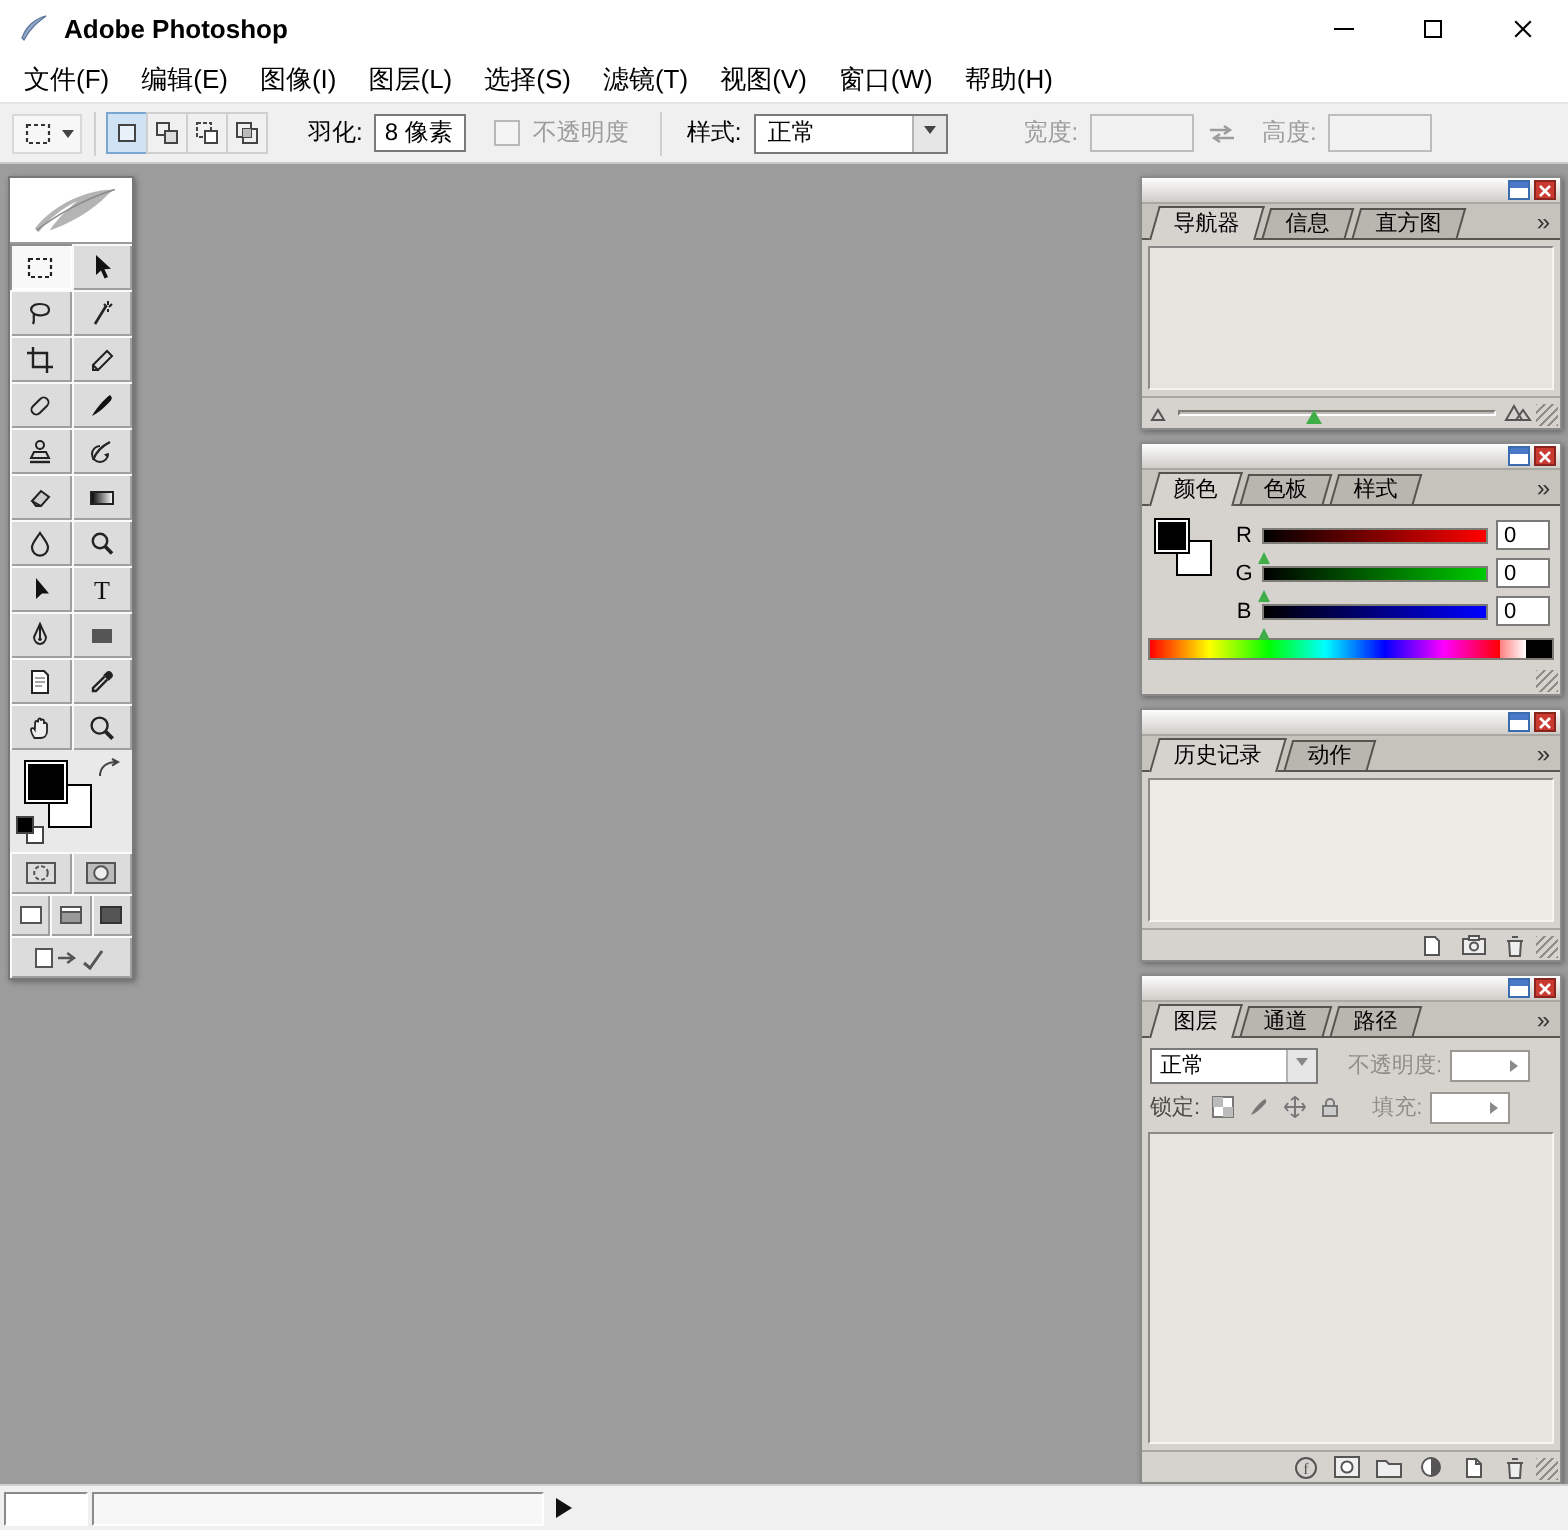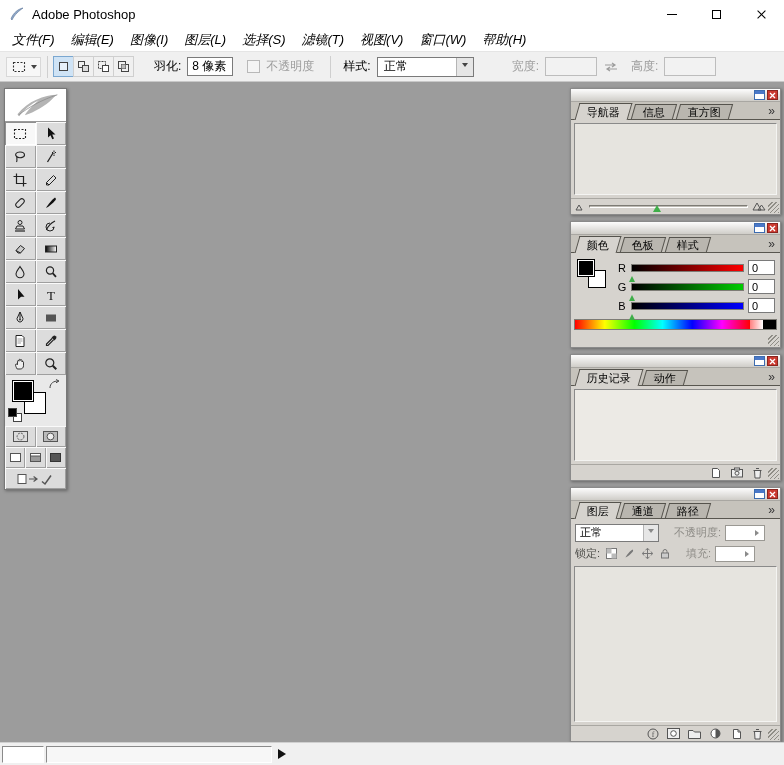--- a/index.html
+++ b/index.html
@@ -3,33 +3,33 @@
 <meta charset="utf-8">
 <style>
   * { box-sizing: border-box; margin:0; padding:0; }
   html,body { width:784px; height:765px; }
   body { font-family:"Liberation Sans", sans-serif; font-size:12px; background:#fff; overflow:hidden; }
   .window { width:784px; height:765px; display:flex; flex-direction:column; }
 
   
   .titlebar { height:28px; background:#ffffff; display:flex; align-items:center; padding-left:8px; }
   .app-icon { width:18px; height:18px; margin-right:6px; display:flex; align-items:center; justify-content:center; }
-  .title-text { font-size:13px; color:#000; }
+  .title-text { font-size:13px; color:#000;font-weight:bold; }
   .tb-spacer { flex:1; }
   .win-btn { width:45px; height:28px; display:flex; align-items:center; justify-content:center; }
   .glyph-min { width:10px; height:1px; background:#000; }
   .glyph-max { width:9px; height:9px; border:1px solid #000; }
   .glyph-close { position:relative; width:11px; height:11px; }
   .glyph-close:before,.glyph-close:after { content:""; position:absolute; left:5px; top:0; width:1px; height:11px; background:#000; }
   .glyph-close:before { transform:rotate(45deg); }
   .glyph-close:after { transform:rotate(-45deg); }
 
   
   .menubar { height:24px; background:#fff; display:flex; align-items:center; padding-left:4px; border-bottom:1px solid #e5e5e5; }
-  .menu-item { padding:0 8px; font-size:13px; color:#000; line-height:24px;font-style:italic; }
+  .menu-item { padding:0 8px; font-size:13px; color:#000; line-height:24px; }
 
   
   .optionsbar { height:30px; background:#f0f0f0; border-bottom:1px solid #c8c8c8; display:flex; align-items:center; padding:0 6px; gap:6px; }
   .vsep { width:1px; height:22px; background:#cfcfcf; }
   .preset { display:flex; align-items:center; gap:3px; padding:1px 3px; border:1px solid #d8d8d8; background:#f7f7f7; }
   .tri-down { width:0; height:0; border:3px solid transparent; border-top:4px solid #444; margin-top:4px; }
   .mode-group { display:flex; }
   .mode-btn { width:21px; height:21px; display:flex; align-items:center; justify-content:center; background:#f0f0f0; border:1px solid #cfcfcf; margin-left:-1px; }
   .mode-btn.active { background:#cfe3f5; border-color:#7aa7d0; }
   .olabel { color:#000; font-size:12px; }

